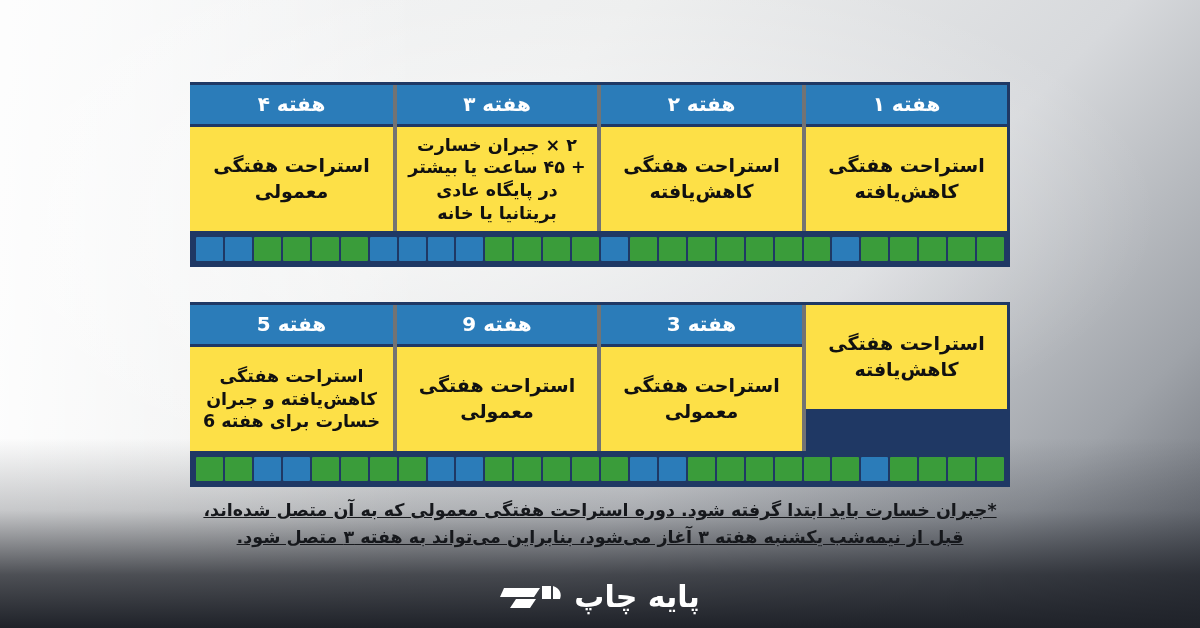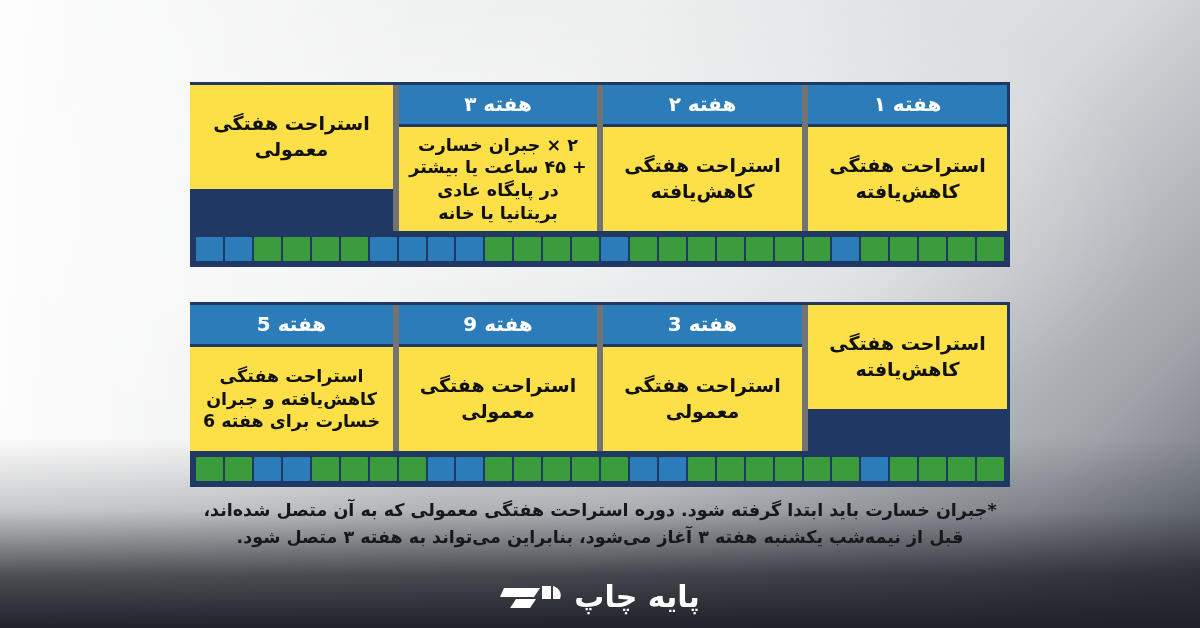--- a/index.html
+++ b/index.html
@@ -61,21 +61,21 @@
 
   .week-grid {
     display: grid;
     grid-template-columns: 205px 205px 204px 203px;
     gap: 0;
   }
 
   .week-col {
     display: flex;
     flex-direction: column;
-    border-left: 6px solid #737373;
+    border-left: 4px solid #737373;
     box-sizing: border-box;
   }
   .week-col:last-child { border-left: none; }
 
   .week-head {
     background: #2b7cb9;
     color: #ffffff;
     font-size: 20px;
     font-weight: bold;
     text-align: center;
@@ -122,20 +122,21 @@
     position: absolute;
     left: 200px;
     top: 497px;
     width: 800px;
     text-align: center;
     font-size: 17.5px;
     font-weight: bold;
     line-height: 1.55;
     color: #16181c;
     direction: rtl;
+    text-decoration: underline;
   }
 
   
   .logo-wrap {
     position: absolute;
     left: 0; right: 0;
     bottom: 16px;
     display: flex;
     align-items: center;
     justify-content: center;
@@ -173,20 +174,21 @@
         <div class="week-head">هفته ۲</div>
         <div class="week-body">استراحت هفتگی کاهش‌یافته</div>
       </div>
 
       <div class="week-col">
         <div class="week-head">هفته ۳</div>
         <div class="week-body compact">۲ × جبران خسارت + ۴۵ ساعت یا بیشتر در پایگاه عادی بریتانیا یا خانه</div>
       </div>
 
       <div class="week-col">
+        <div class="week-head">هفته ۴</div>
         <div class="week-body">استراحت هفتگی معمولی</div>
       </div>
 
     </div>
     <div class="day-strip">
         <div class="day-cell work"></div>
         <div class="day-cell work"></div>
         <div class="day-cell work"></div>
         <div class="day-cell work"></div>
         <div class="day-cell work"></div>

